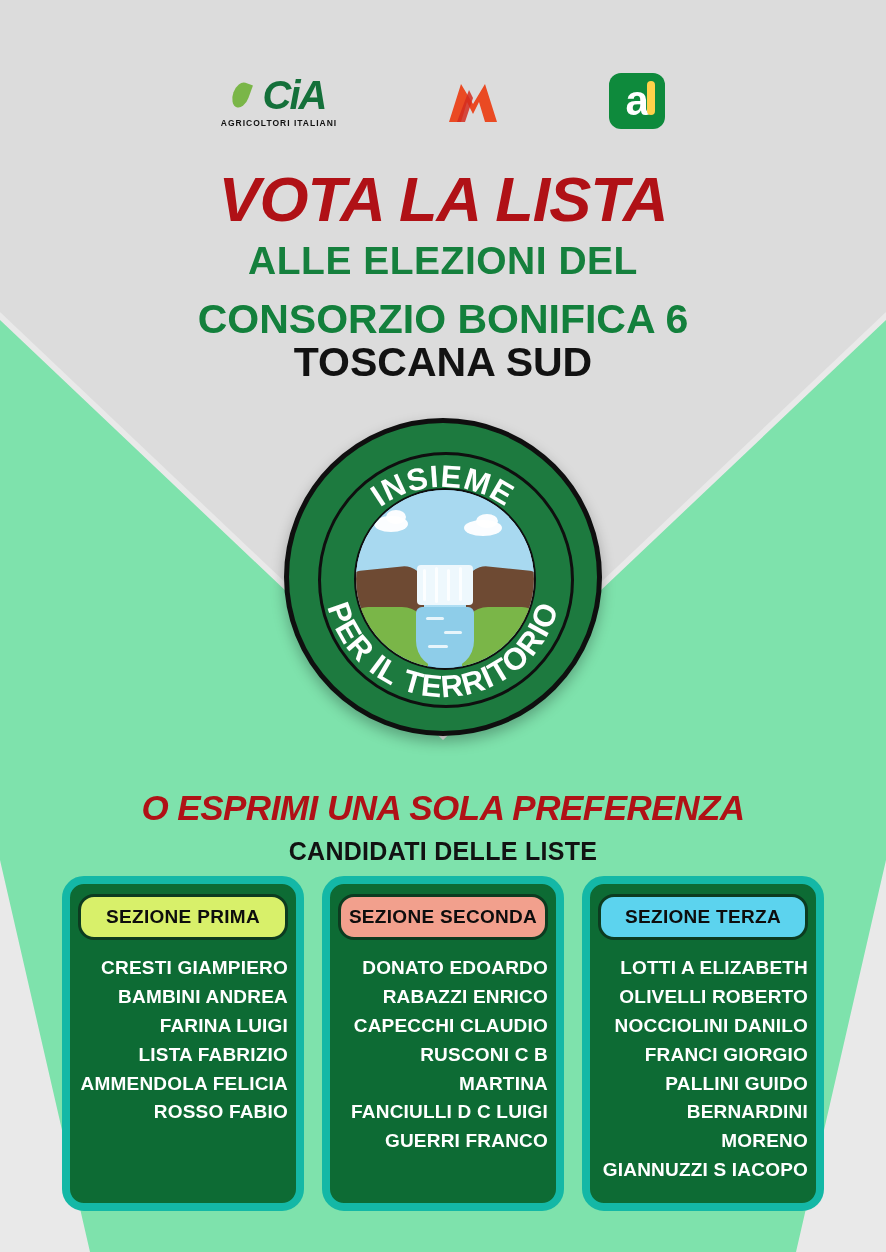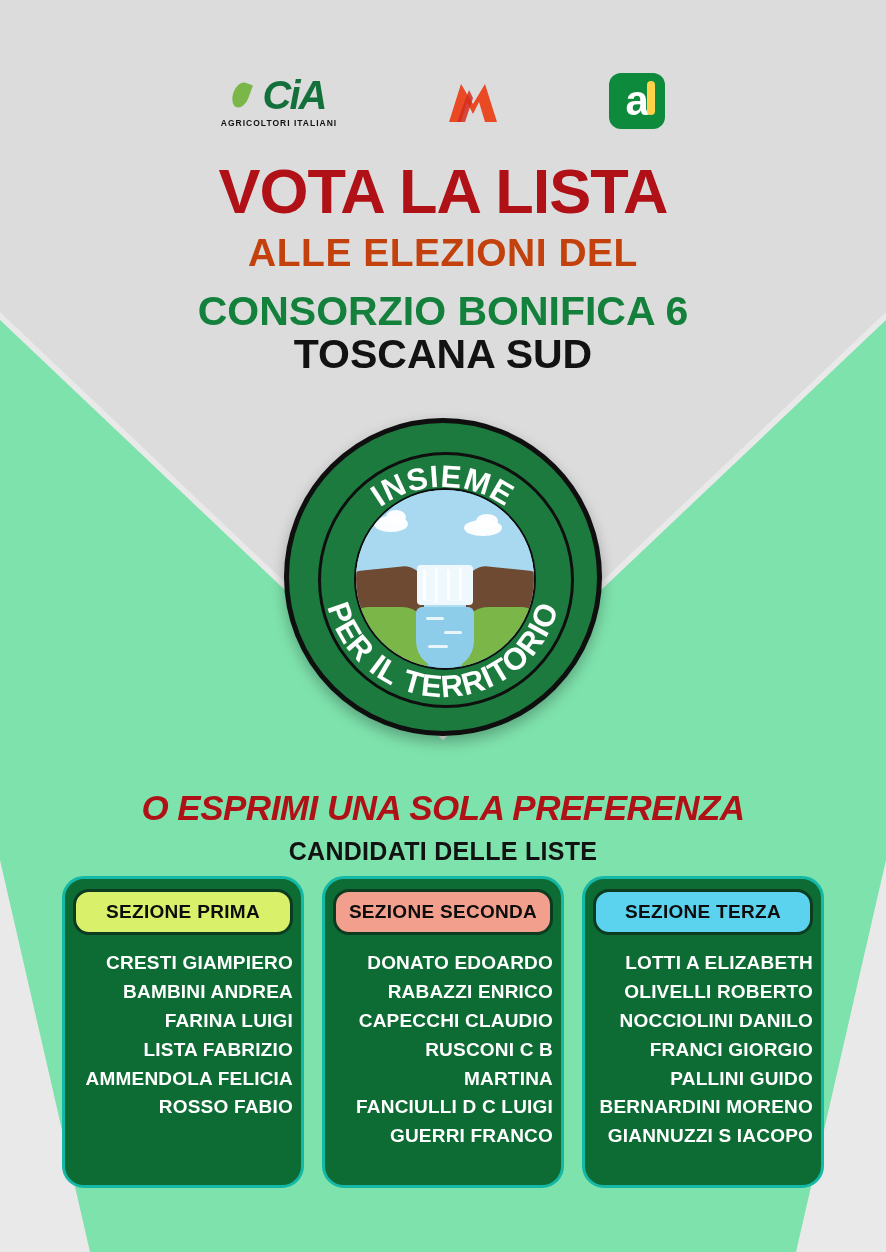--- a/index.html
+++ b/index.html
@@ -156,29 +156,31 @@
   .headline-block {
     position: absolute;
     top: 160px;
     left: 0;
     width: 886px;
     text-align: center;
   }
   .h-vota {
     font-size: 63px;
     font-weight: bold;
+    font-style: italic;
     color: #b01116;
     letter-spacing: -1px;
     line-height: 1;
     margin-bottom: 10px;
+    margin-top: 8px;
   }
   .h-alle {
     font-size: 39px;
     font-weight: bold;
-    color: #c2410c;
+    color: #15803d;
     letter-spacing: 0.5px;
     line-height: 1.05;
   }
   .h-consorzio {
     font-size: 41px;
     font-weight: bold;
     color: #13803c;
     letter-spacing: 0px;
     line-height: 1.05;
     margin-top: 16px;
@@ -340,21 +342,21 @@
     position: absolute;
     top: 876px;
     left: 62px;
     width: 762px;
     display: flex;
     gap: 18px;
   }
   .section-card {
     width: 242px;
     background: #0d6b34;
-    border: 3px solid #14b8a6;
+    border: 8px solid #14b8a6;
     border-radius: 22px;
     padding: 10px 8px 18px 8px;
     box-sizing: border-box;
     min-height: 312px;
   }
   .section-head {
     border: 3px solid #0c3b20;
     border-radius: 16px;
     text-align: center;
     font-size: 19px;

